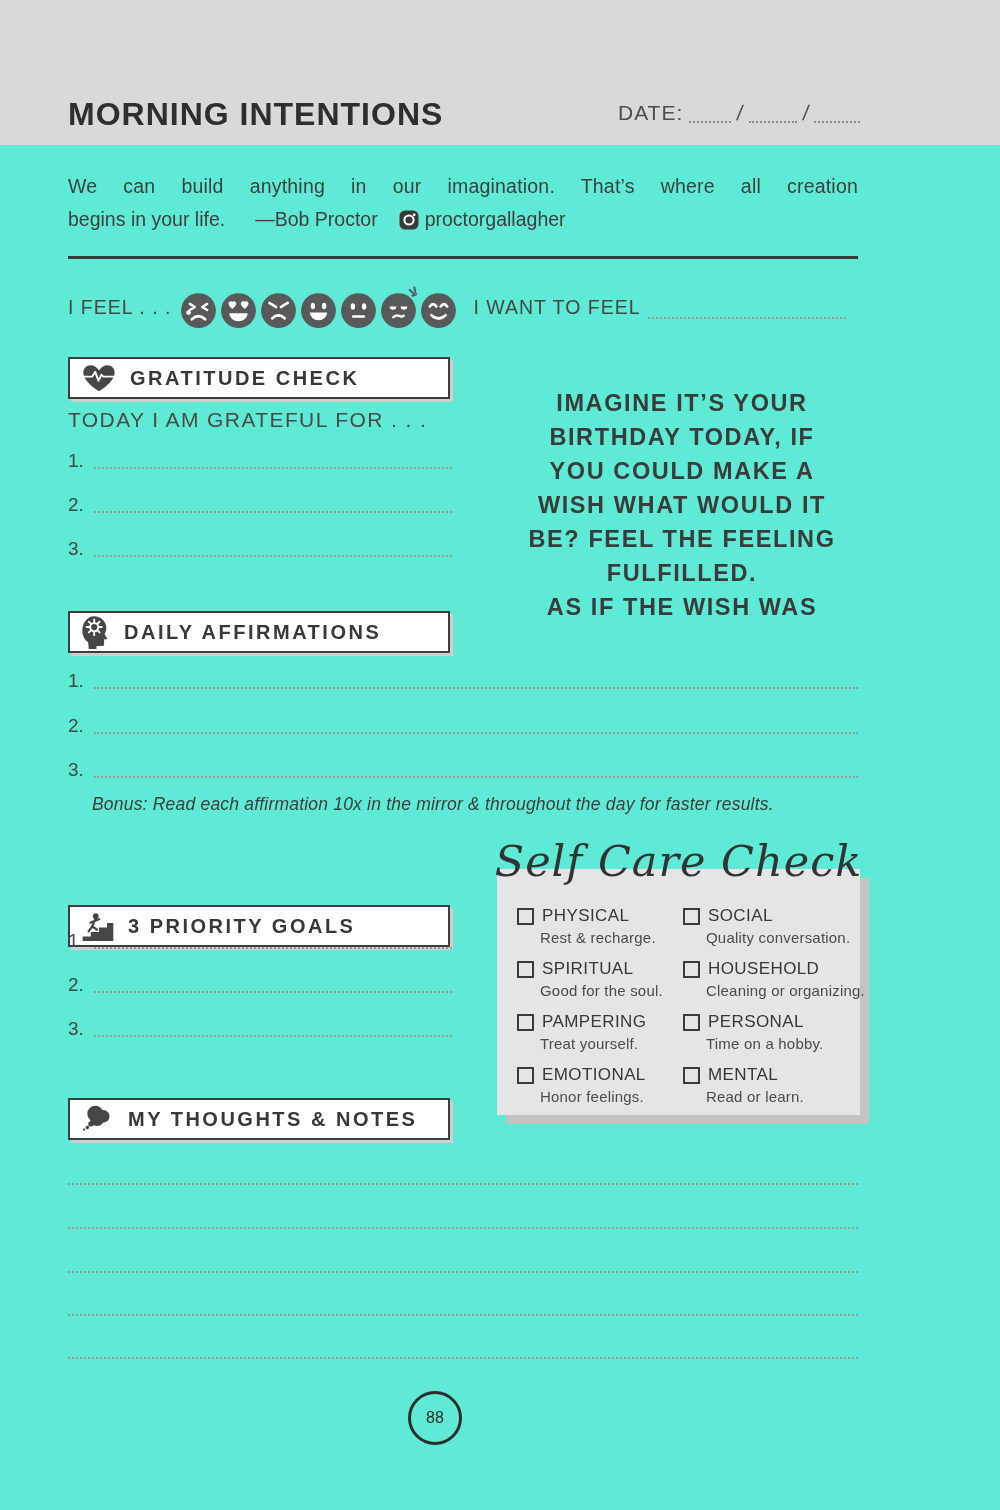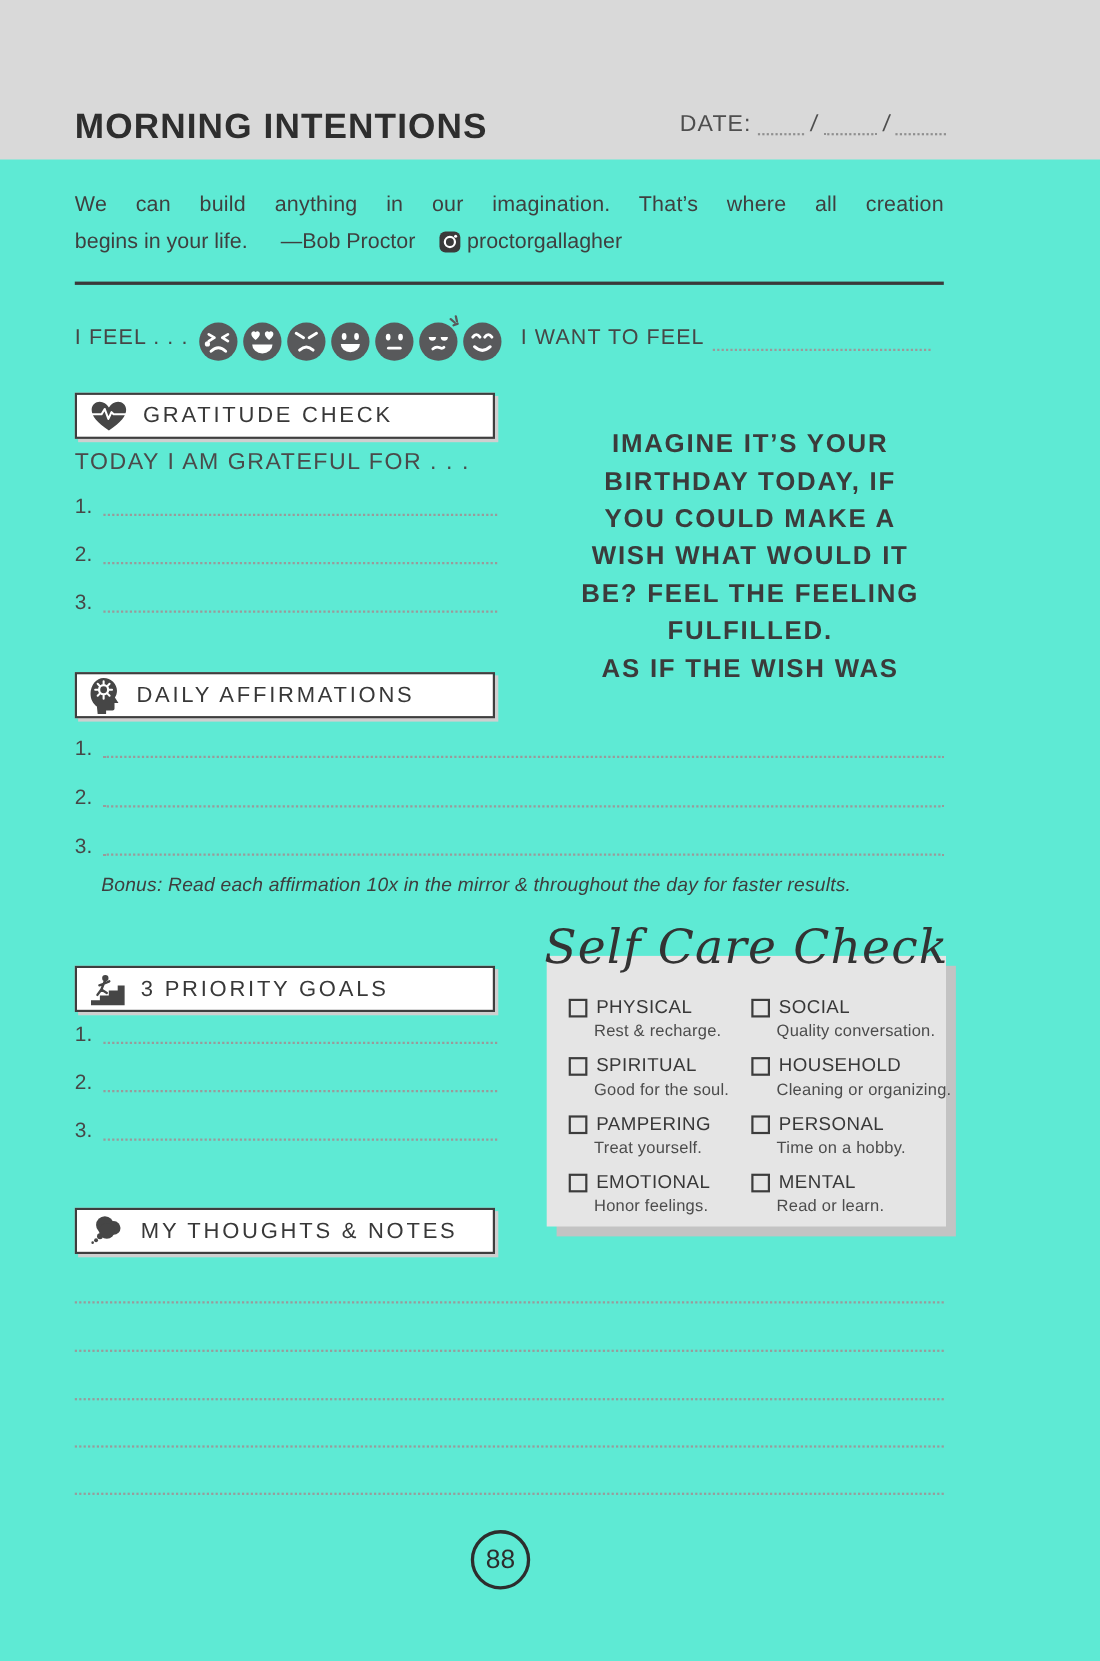--- a/index.html
+++ b/index.html
@@ -26,22 +26,22 @@
   .feel-row{position:absolute;left:68px;top:285px;width:778px;height:44px;display:flex;align-items:center;}
   .feel-label,.want-label{font-size:19.5px;letter-spacing:1px;color:#464646;white-space:nowrap;}
   .feel-label{margin-right:9px;}
   .want-label{margin-left:16px;}
   .emoji-strip{display:flex;gap:3px;align-items:flex-end;}
   svg.emoji{width:37px;height:43px;display:block;}
   .feel-line{flex:1;border-bottom:2px dotted #9a9a9a;height:0;align-self:flex-end;margin:0 0 10px 7px;}
 
   .sec-box{position:absolute;left:68px;width:382px;height:42px;border:2px solid #3e3e3e;background:#fff;
            box-shadow:3px 3px 0 #cfcfcf;display:flex;align-items:center;gap:12px;padding:0 10px;box-sizing:border-box;}
-  .sec-title{font-size:20px;font-weight:400;letter-spacing:2.5px;color:#383838;white-space:nowrap;}
-  .box-gratitude{top:357px;} .box-affirm{top:611px;} .box-goals{top:878px;} .box-notes{top:1098px;}
+  .sec-title{font-size:20px;font-weight:700;letter-spacing:2.5px;color:#383838;white-space:nowrap;}
+  .box-gratitude{top:357px;} .box-affirm{top:611px;} .box-goals{top:905px;} .box-notes{top:1098px;}
 
   .sub{position:absolute;left:68px;top:408px;font-size:21px;letter-spacing:1.4px;color:#4a4a4a;}
 
   .fieldrow{position:absolute;display:flex;align-items:flex-end;gap:10px;height:22px;}
   .fieldrow .num{font-size:19px;color:#474747;line-height:1;}
   .fieldrow .dots{flex:1;border-bottom:2px dotted #9a9a9a;height:0;margin-bottom:1px;}
   .g1{left:68px;top:448px;width:384px}.g2{left:68px;top:492px;width:384px}.g3{left:68px;top:536px;width:384px}
   .a1{left:68px;top:668px;width:790px}.a2{left:68px;top:713px;width:790px}.a3{left:68px;top:757px;width:790px}
   .p1{left:68px;top:928px;width:384px}.p2{left:68px;top:972px;width:384px}.p3{left:68px;top:1016px;width:384px}
 
@@ -55,22 +55,22 @@
                   font-family:"DejaVu Serif",serif;font-style:italic;font-size:43px;color:#333;letter-spacing:1px;}
   .sc-grid{position:absolute;left:517px;top:906px;width:336px;display:grid;grid-template-columns:166px 1fr;row-gap:13px;z-index:1;}
   .sc-top{display:flex;align-items:center;gap:8px;}
   .sc-box{width:13px;height:13px;border:2.5px solid #3c3c3c;flex:none;background:transparent;}
   .sc-label{font-weight:400;font-size:17px;letter-spacing:.4px;color:#383838;white-space:nowrap;}
   .sc-cap{margin:3px 0 0 23px;font-size:15px;color:#4c4c4c;letter-spacing:.2px;white-space:nowrap;}
 
   .notes-line{position:absolute;left:68px;width:790px;height:0;border-top:2px dotted #9a9a9a;}
   .n1{top:1183px}.n2{top:1227px}.n3{top:1271px}.n4{top:1314px}.n5{top:1357px}
 
-  .page-num{position:absolute;left:428px;top:1391px;width:54px;height:54px;border:3px solid #2d2d2d;border-radius:50%;
-            box-sizing:border-box;display:flex;align-items:center;justify-content:center;font-size:24px;color:#2d2d2d;}
+  .page-num{position:absolute;left:408px;top:1391px;width:54px;height:54px;border:3px solid #2d2d2d;border-radius:50%;
+            box-sizing:border-box;display:flex;align-items:center;justify-content:center;font-size:16px;color:#2d2d2d;}
 </style>
 </head>
 <body>
 
 <div class="page">
 
   <div class="band"></div>
   <div class="title">MORNING INTENTIONS</div>
   <div class="date-row">
     <span class="date-label">DATE:</span>

